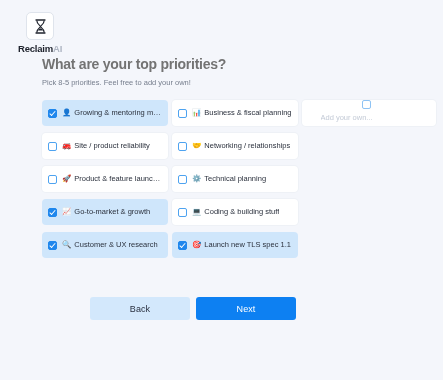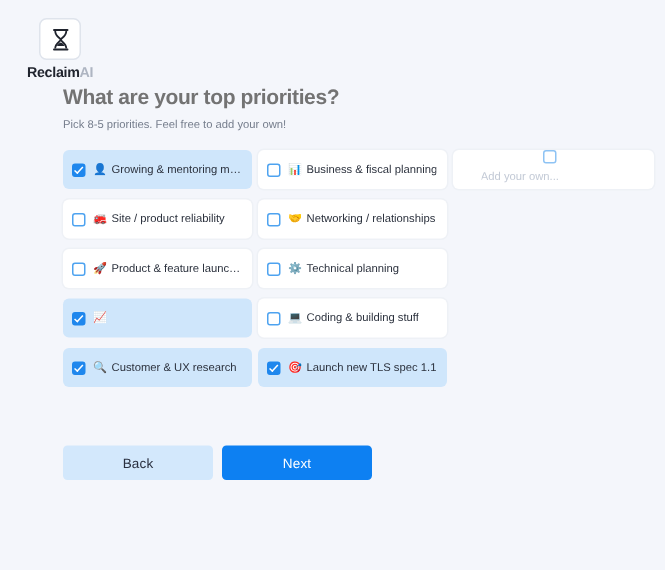--- a/index.html
+++ b/index.html
@@ -183,20 +183,21 @@
     font-size: 9px;
     letter-spacing: 0.1px;
     cursor: pointer;
     display: flex;
     align-items: center;
     justify-content: center;
   }
   .btn-back {
     background: #d3e8fc;
     color: #2a3040;
+    margin-left: 48px;
   }
   .btn-next {
     background: #0d80f2;
     color: #ffffff;
   }
 </style>
 </head>
 <body>
 
 <div class="brand">
@@ -251,20 +252,21 @@
       </div>
       <div class="option">
         <span class="box"></span>
         <span class="emoji">⚙️</span>
         <span class="option-label">Technical planning</span>
       </div>
       <div></div>
       <div class="option selected">
         <span class="box"></span>
         <span class="emoji">📈</span>
+        <span class="option-label">Go-to-market &amp; growth</span>
       </div>
       <div class="option">
         <span class="box"></span>
         <span class="emoji">💻</span>
         <span class="option-label">Coding &amp; building stuff</span>
       </div>
       <div></div>
       <div class="option selected">
         <span class="box"></span>
         <span class="emoji">🔍</span>

